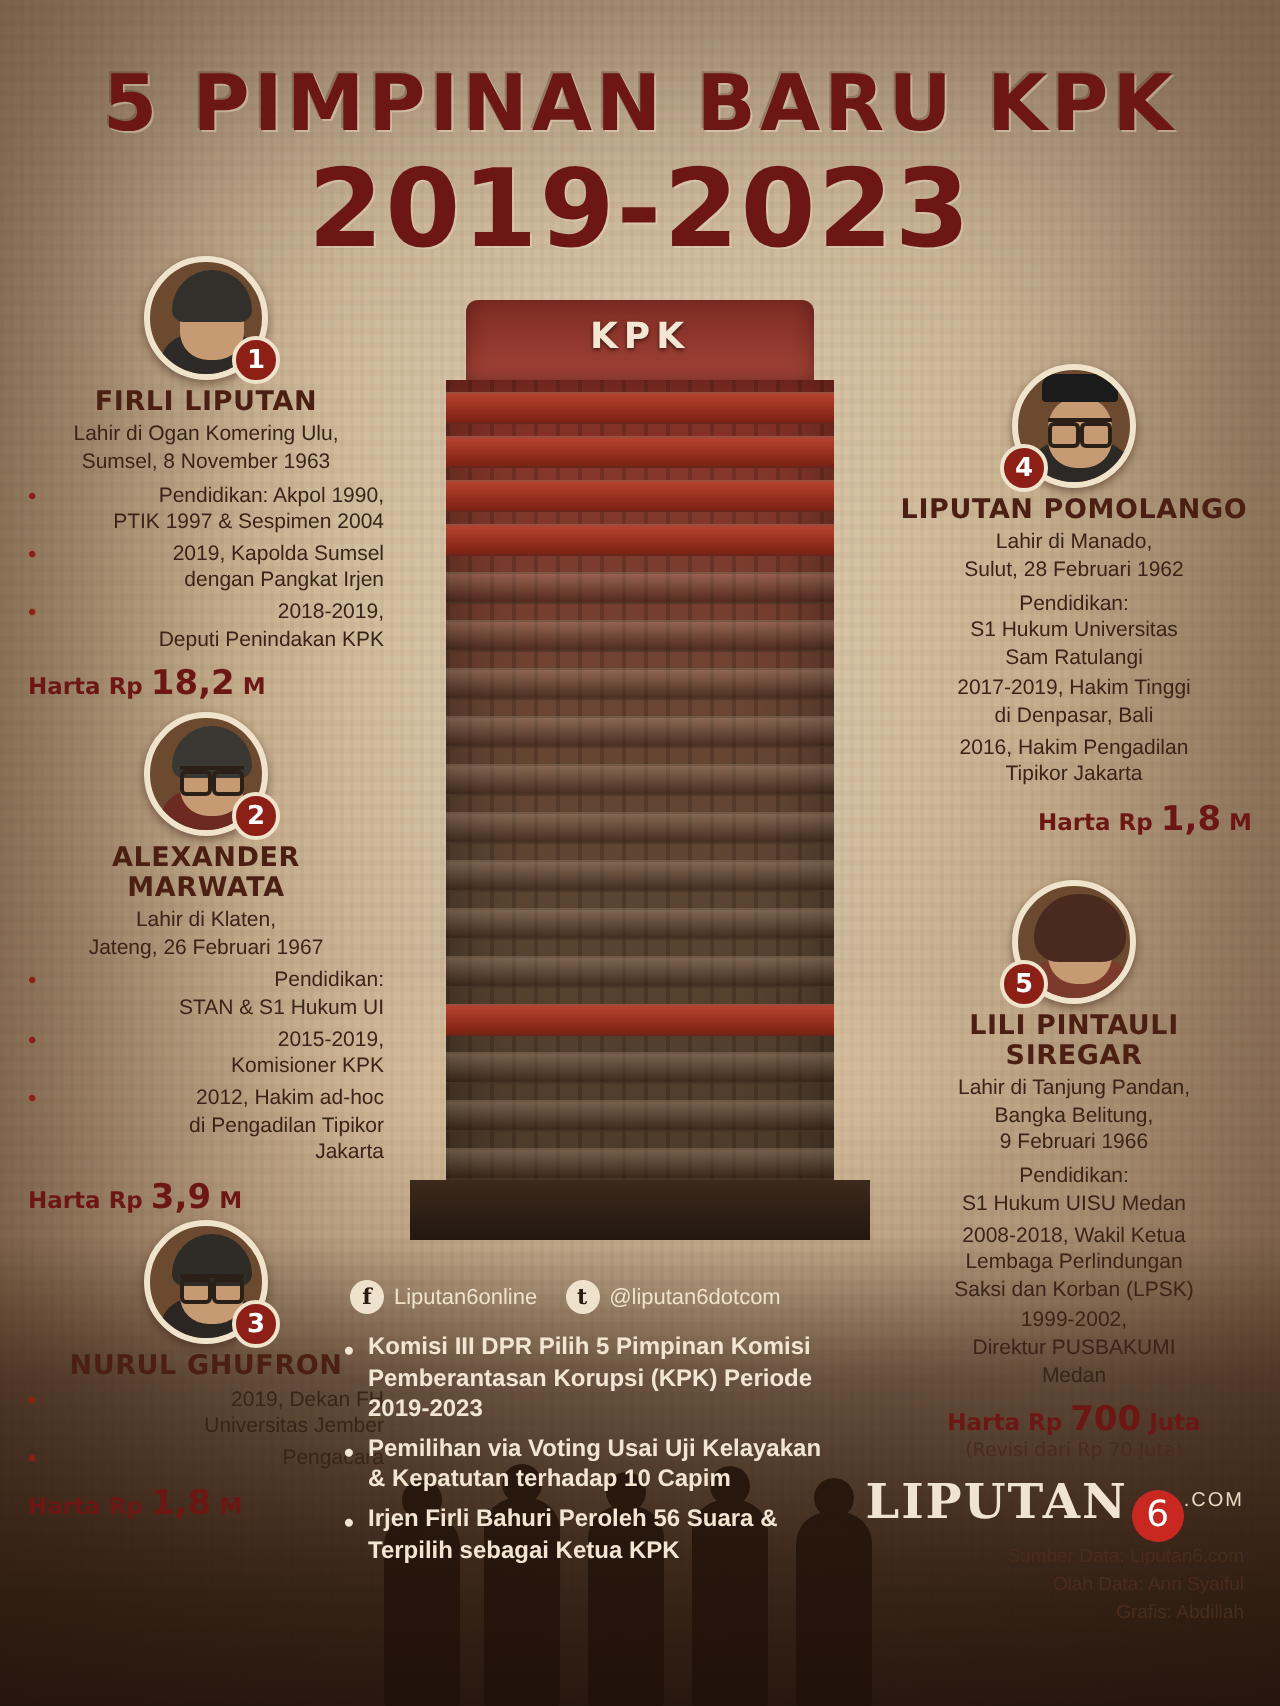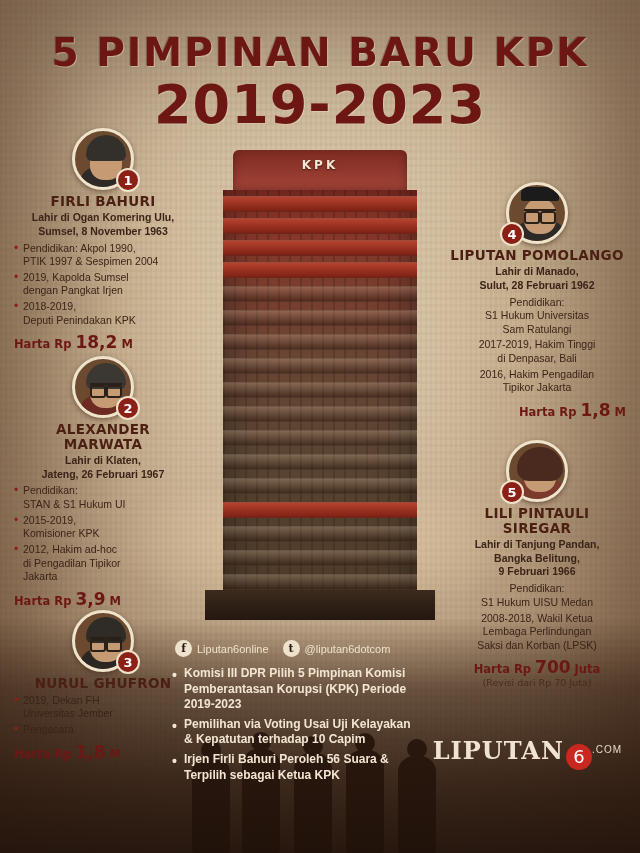--- a/index.html
+++ b/index.html
@@ -51,21 +51,21 @@
     top:150px; width:210px; height:470px; z-index:1;
   }
   .bld-top{
     position:absolute; top:0; left:18px; width:174px; height:44px;
     background:linear-gradient(180deg,#7d2b22,#a8463a);
     border-radius:6px 6px 0 0;
     box-shadow:inset 0 -4px 10px rgba(0,0,0,.35);
   }
   .bld-logo{
     position:absolute; top:8px; left:50%; transform:translateX(-50%);
-    color:#f3e6d2; font-size:12px; font-weight:bold; letter-spacing:3px;
+    color:#f3e6d2; font-size:18px; font-weight:bold; letter-spacing:3px;
     font-family:"DejaVu Sans", sans-serif;
     text-shadow:0 1px 2px rgba(0,0,0,.6);
   }
   .bld-body{
     position:absolute; top:40px; left:8px; width:194px; height:430px;
     background:linear-gradient(180deg,#8e3127 0%, #7e3a2c 18%, #6a4533 38%, #5b4532 60%, #4a3827 100%);
     box-shadow:inset 0 0 40px rgba(0,0,0,.45);
   }
   .floor{
     position:absolute; left:0; right:0; height:16px;
@@ -132,24 +132,24 @@
   }
   .card.left .badge{ right:-6px; }
   .card.right .badge{ left:-6px; }
   .portwrap{ position:relative; width:62px; margin:0 auto; }
 
   .pname{
     font-size:13.5px; font-weight:bold; color:#4b1f12; letter-spacing:.3px;
     margin-top:4px; line-height:1.1;
     font-family:"DejaVu Sans", sans-serif;
   }
-  .pinfo{ font-size:10.5px; color:#3a2418; line-height:1.32; margin-top:2px;font-weight:bold; }
+  .pinfo{ font-size:10.5px; color:#3a2418; line-height:1.32; margin-top:2px; }
   .bullets{ list-style:none; margin-top:3px; }
   .bullets li{ font-size:10.5px; color:#3a2418; line-height:1.3; position:relative; margin-top:2px;}
-  .card.left .bullets li{ padding-left:9px; text-align:left; }
+  .card.left .bullets li{ padding-left:9px; text-align:right; }
   .card.left .bullets li:before{ content:"•"; position:absolute; left:0; color:#8c1f16; font-size:12px; line-height:1.1;}
   .card.right .bullets li{ text-align:center; }
   .wealth{
     margin-top:5px; font-size:11.5px; font-weight:bold; color:#6d1714;
     font-family:"DejaVu Sans", sans-serif;
   }
   .wealth .big{ font-size:17px; }
   .wealth .sub{ display:block; font-size:9.5px; font-weight:normal; color:#4a2c1c; }
 
   
@@ -251,21 +251,21 @@
     <div class="portwrap">
       <div class="portrait">
         <div class="face">
           <div class="f-body" style="background:#2e2a27"></div>
           <div class="f-head"></div>
           <div class="f-hair" style="background:#33302c"></div>
         </div>
       </div>
       <div class="badge">1</div>
     </div>
-    <div class="pname">FIRLI BAHURI</div>
+    <div class="pname">FIRLI LIPUTAN</div>
     <div class="pinfo" style="white-space:pre-line">Lahir di Ogan Komering Ulu,
 Sumsel, 8 November 1963</div>
     <ul class="bullets">
       <li style="white-space:pre-line">Pendidikan: Akpol 1990,
 PTIK 1997 &amp; Sespimen 2004</li>
       <li style="white-space:pre-line">2019, Kapolda Sumsel
 dengan Pangkat Irjen</li>
       <li style="white-space:pre-line">2018-2019,
 Deputi Penindakan KPK</li>
     </ul>
@@ -379,20 +379,23 @@
 SIREGAR</div>
     <div class="pinfo" style="white-space:pre-line">Lahir di Tanjung Pandan,
 Bangka Belitung,
 9 Februari 1966</div>
     <ul class="bullets">
       <li style="white-space:pre-line">Pendidikan:
 S1 Hukum UISU Medan</li>
       <li style="white-space:pre-line">2008-2018, Wakil Ketua
 Lembaga Perlindungan
 Saksi dan Korban (LPSK)</li>
+      <li style="white-space:pre-line">1999-2002,
+Direktur PUSBAKUMI
+Medan</li>
     </ul>
     <div class="wealth" style="">
       <span>Harta Rp</span>
       <span class="big">700</span>
       <span>Juta</span>
       <span class="sub">(Revisi dari Rp 70 Juta)</span>
     </div>
   </div>
 
   <div class="social">
@@ -411,15 +414,20 @@
       <li>Komisi III DPR Pilih 5 Pimpinan Komisi Pemberantasan Korupsi (KPK) Periode 2019-2023</li>
       <li>Pemilihan via Voting Usai Uji Kelayakan &amp; Kepatutan terhadap 10 Capim</li>
       <li>Irjen Firli Bahuri Peroleh 56 Suara &amp; Terpilih sebagai Ketua KPK</li>
     </ul>
   </div>
 
   <div class="brand">
     <span class="brand-word">LIPUTAN</span><span class="brand-six">6</span><span class="brand-dot">.COM</span>
   </div>
 
+  <div class="credits">
+    <div>Sumber Data: Liputan6.com</div>
+    <div>Olah Data: Anri Syaiful</div>
+    <div>Grafis: Abdillah</div>
+  </div>
 
   <div class="vignette"></div>
 </div>
 
 </body></html>

